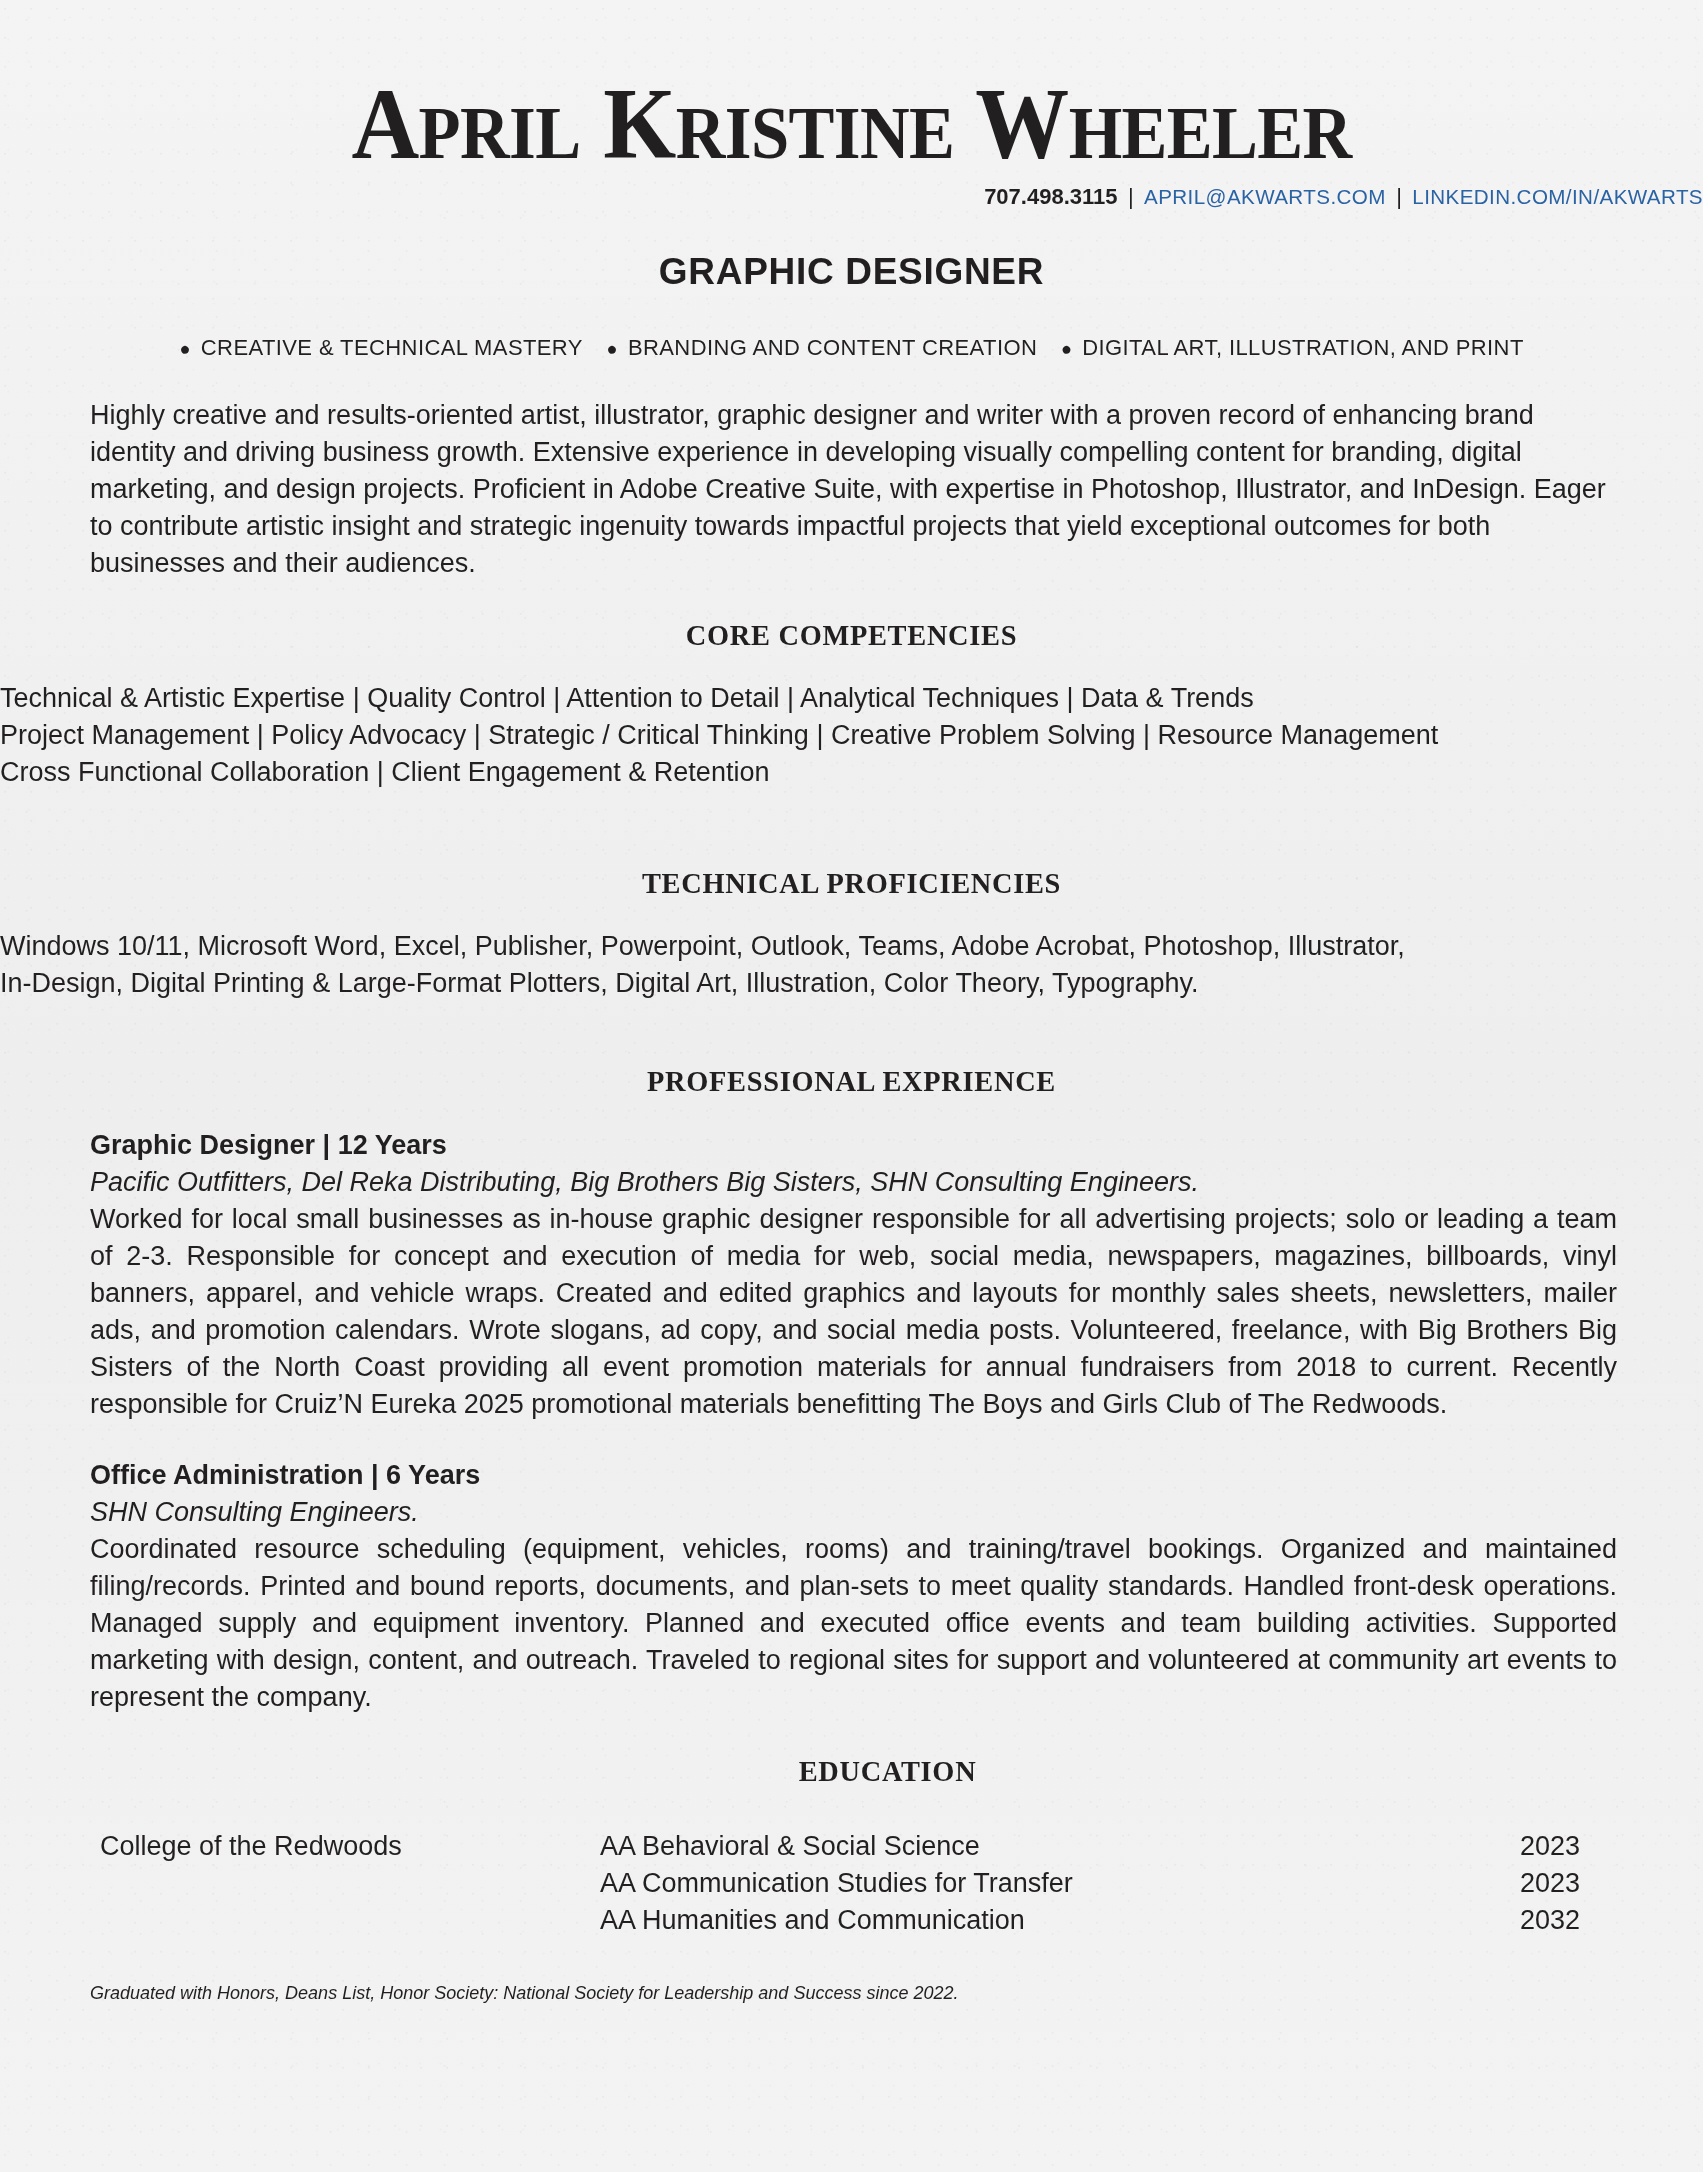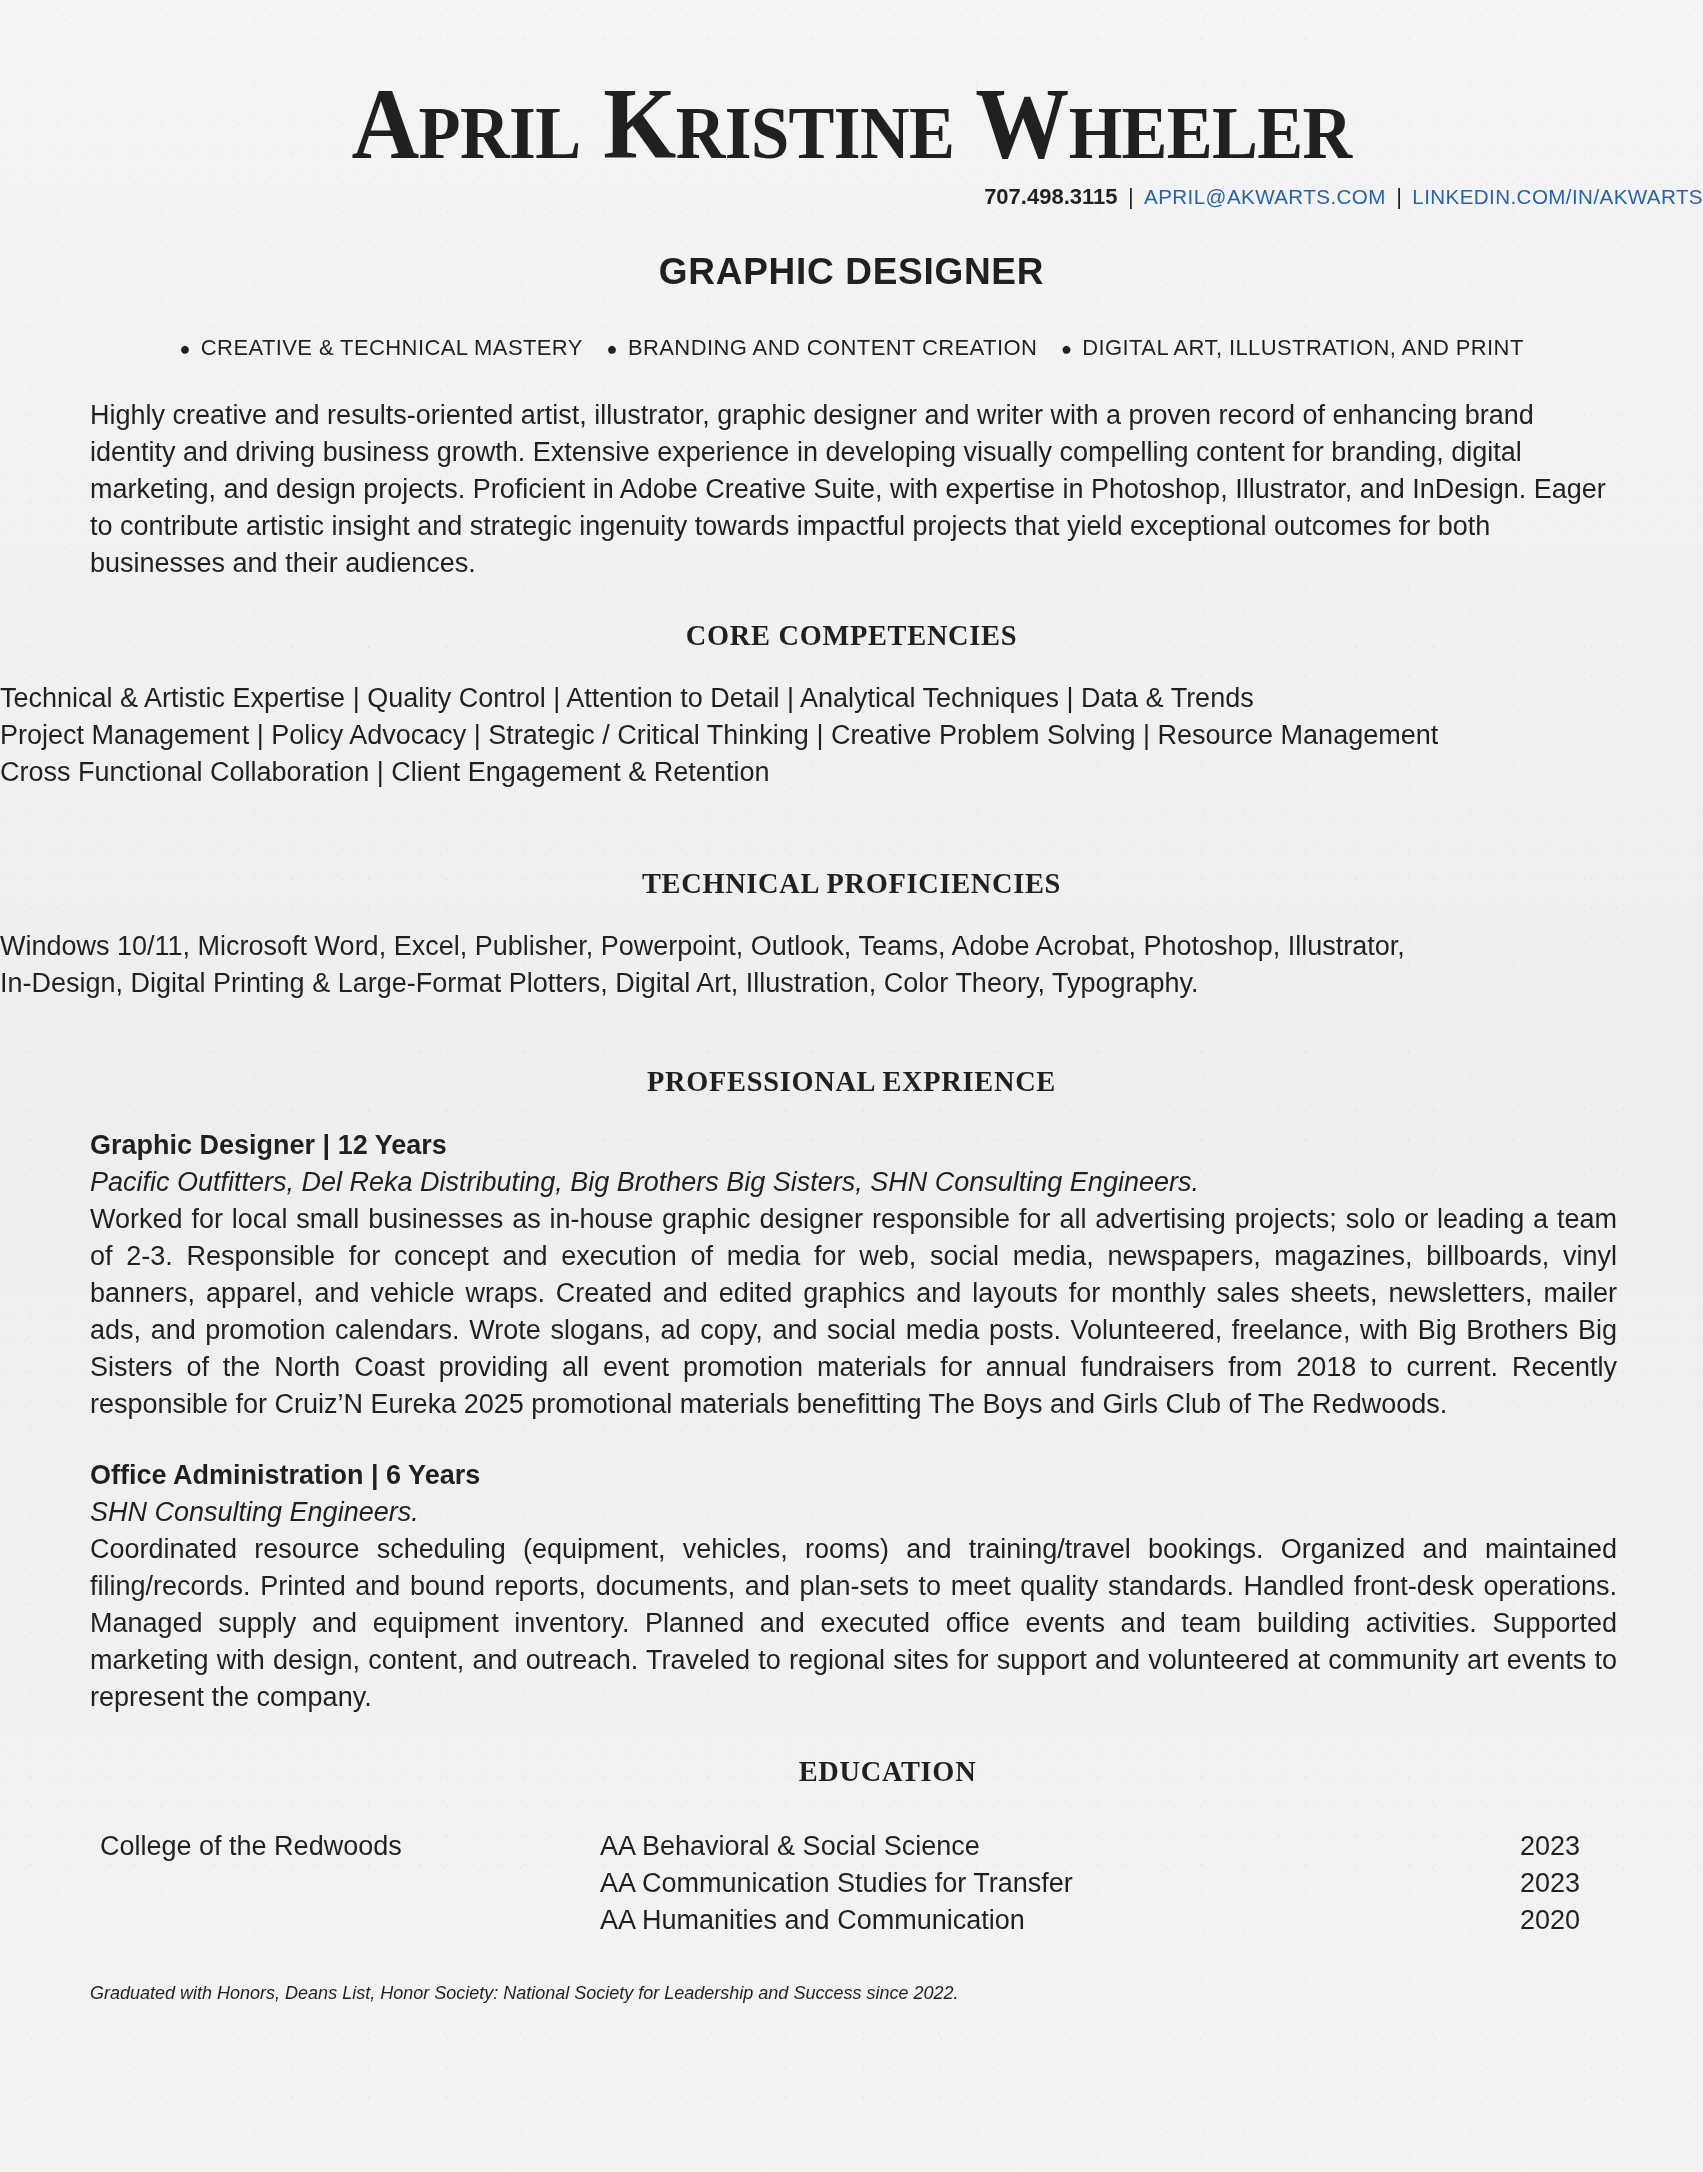--- a/index.html
+++ b/index.html
@@ -203,20 +203,20 @@
       <span class="edu-year">2023</span>
     </div>
     <div class="edu-row">
       <span class="edu-school"></span>
       <span class="edu-degree">AA Communication Studies for Transfer</span>
       <span class="edu-year">2023</span>
     </div>
     <div class="edu-row">
       <span class="edu-school"></span>
       <span class="edu-degree">AA Humanities and Communication</span>
-      <span class="edu-year">2020</span>
+      <span class="edu-year">2032</span>
     </div>
   </div>
 
   <div class="honors">Graduated with Honors, Deans List, Honor Society: National Society for Leadership and Success since 2022.</div>
 
 </div>
 
 
 </body></html>

